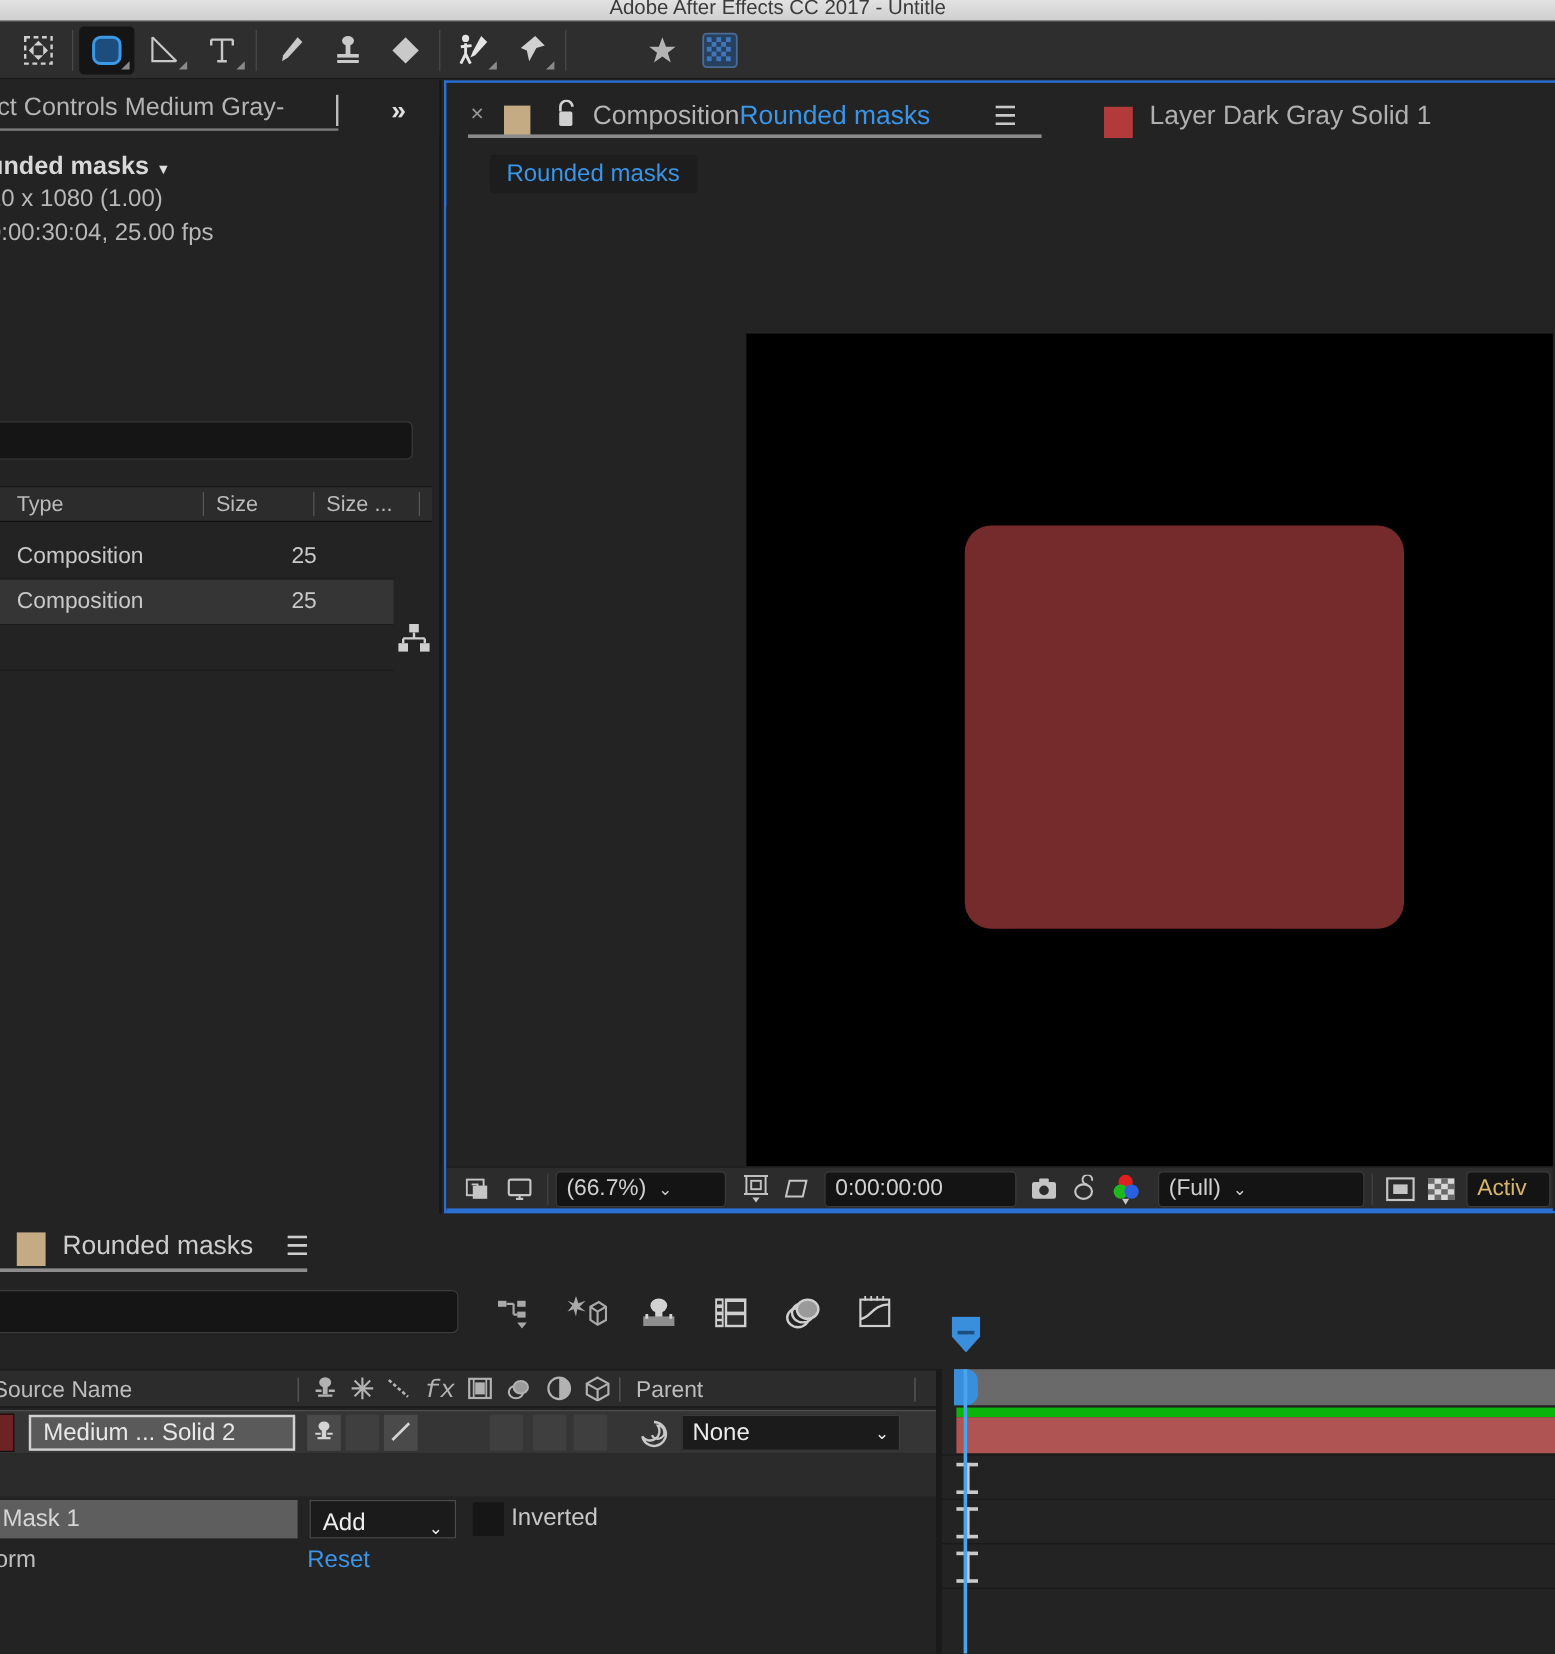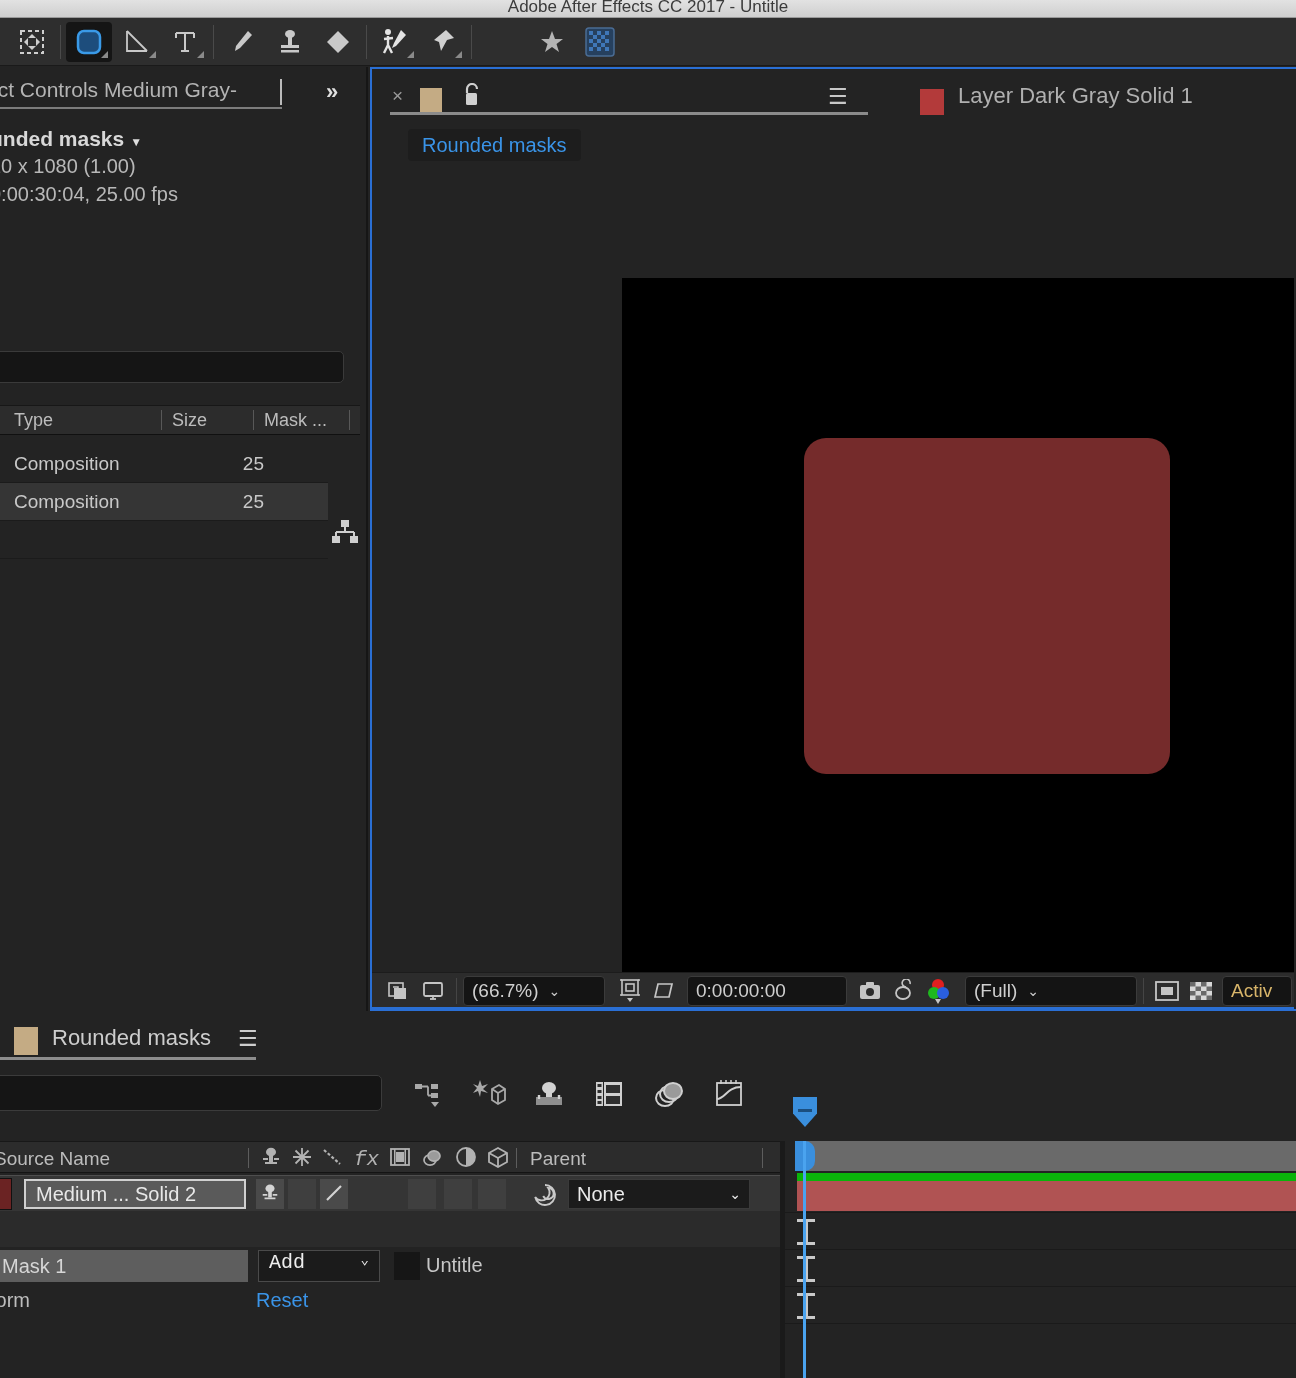--- a/index.html
+++ b/index.html
@@ -195,22 +195,22 @@
 
   .tl-row.empty{ top:198px; background:#2b2b2b;}
   .mask-name{
     position:absolute; left:-10px; top:0px; width:258px; height:32px;
     background:#5e5e5e; display:flex; align-items:center; padding-left:12px;
     color:#d6d6d6; font-size:20px;
   }
   .mask-mode{
     position:absolute; left:258px; top:0px; width:122px; height:32px;
     background:#1b1b1b; border:1px solid #4a4a4a;
-    display:flex; align-items:flex-start; justify-content:space-between;
-    padding:0 10px; color:#ededed; font-size:20px;font-family:Liberation Mono, monospace;
+    display:flex; align-items:flex-end; justify-content:space-between;
+    padding:0 10px; color:#ededed; font-size:20px;
   }
   .mask-invbox{ position:absolute; left:394px; top:2px; width:26px; height:28px; background:#161616;}
   .mask-invlbl{ position:absolute; left:426px; top:4px; color:#c7c7c7; font-size:20px;}
 
   .xform-lbl{ position:absolute; left:-10px; top:0; color:#bdbdbd; font-size:20px;}
   .xform-reset{ position:absolute; left:256px; top:0; color:#3a94e8; font-size:20px;}
 
   
   .tl-graph{ position:absolute; left:785px; top:128px; width:511px; height:250px; background:#232323;}
   .g-hdrstrip{ position:absolute; left:10px; top:0; width:501px; height:30px; background:#6a6a6a;}
@@ -363,21 +363,21 @@
     <div class="lp-search"></div>
 
     <div class="lp-colhdr">
       <div style="width:14px"></div>
       <div class="lp-col">Type</div>
       <div style="flex:1"></div>
       <div class="lp-colsep"></div>
       <div class="lp-col">Size</div>
       <div style="width:36px"></div>
       <div class="lp-colsep"></div>
-      <div class="lp-col">Mask ...</div>
+      <div class="lp-col">Size ...</div>
       <div style="width:12px"></div>
       <div class="lp-colsep"></div>
     </div>
 
     <div class="lp-row" style="top:378px">
       <span class="rtype">Composition</span>
       <span class="rsize">25</span>
     </div>
     <div class="lp-divider" style="top:415px"></div>
     <div class="lp-netico">
@@ -411,20 +411,23 @@
 
   <div class="comp">
     <div class="comp-tabbar">
       <div class="comp-close">×</div>
       <div class="comp-swatch"></div>
       <div class="comp-lock">
         <svg width="20" height="24" viewBox="0 0 20 24">
             <path d="M5 10 V6 a5 5 0 0 1 10 0" fill="none" stroke="#d0d0d0" stroke-width="2.2"></path>
             <rect x="4" y="10" width="11" height="12" rx="1.5" fill="#d0d0d0"></rect>
           </svg>
+      </div>
+      <div class="comp-title">
+        <span>Composition</span><b>Rounded masks</b>
       </div>
       <div class="comp-menu">☰</div>
       <div class="comp-underline"></div>
       <div class="comp-layerswatch"></div>
       <div class="comp-layertitle">Layer Dark Gray Solid 1</div>
     </div>
 
     <div class="comp-subtab">Rounded masks</div>
 
     <div class="comp-stage">
@@ -684,21 +687,21 @@
 
     <div class="tl-row empty"></div>
 
     <div style="position:absolute;left:0;top:237px;width:785px;height:36px;">
       <div class="mask-name">Mask 1</div>
       <div class="mask-mode">
         <span>Add</span>
         <span style="font-size:14px">⌄</span>
       </div>
       <div class="mask-invbox"></div>
-      <div class="mask-invlbl">Untitle</div>
+      <div class="mask-invlbl">Inverted</div>
     </div>
 
     <div style="position:absolute;left:0;top:276px;width:785px;height:34px;">
       <div class="xform-lbl">form</div>
       <div class="xform-reset">Reset</div>
     </div>
 
     <div class="tl-gutter"></div>
     <div class="tl-graph">
       <div class="g-hdrstrip"></div>

